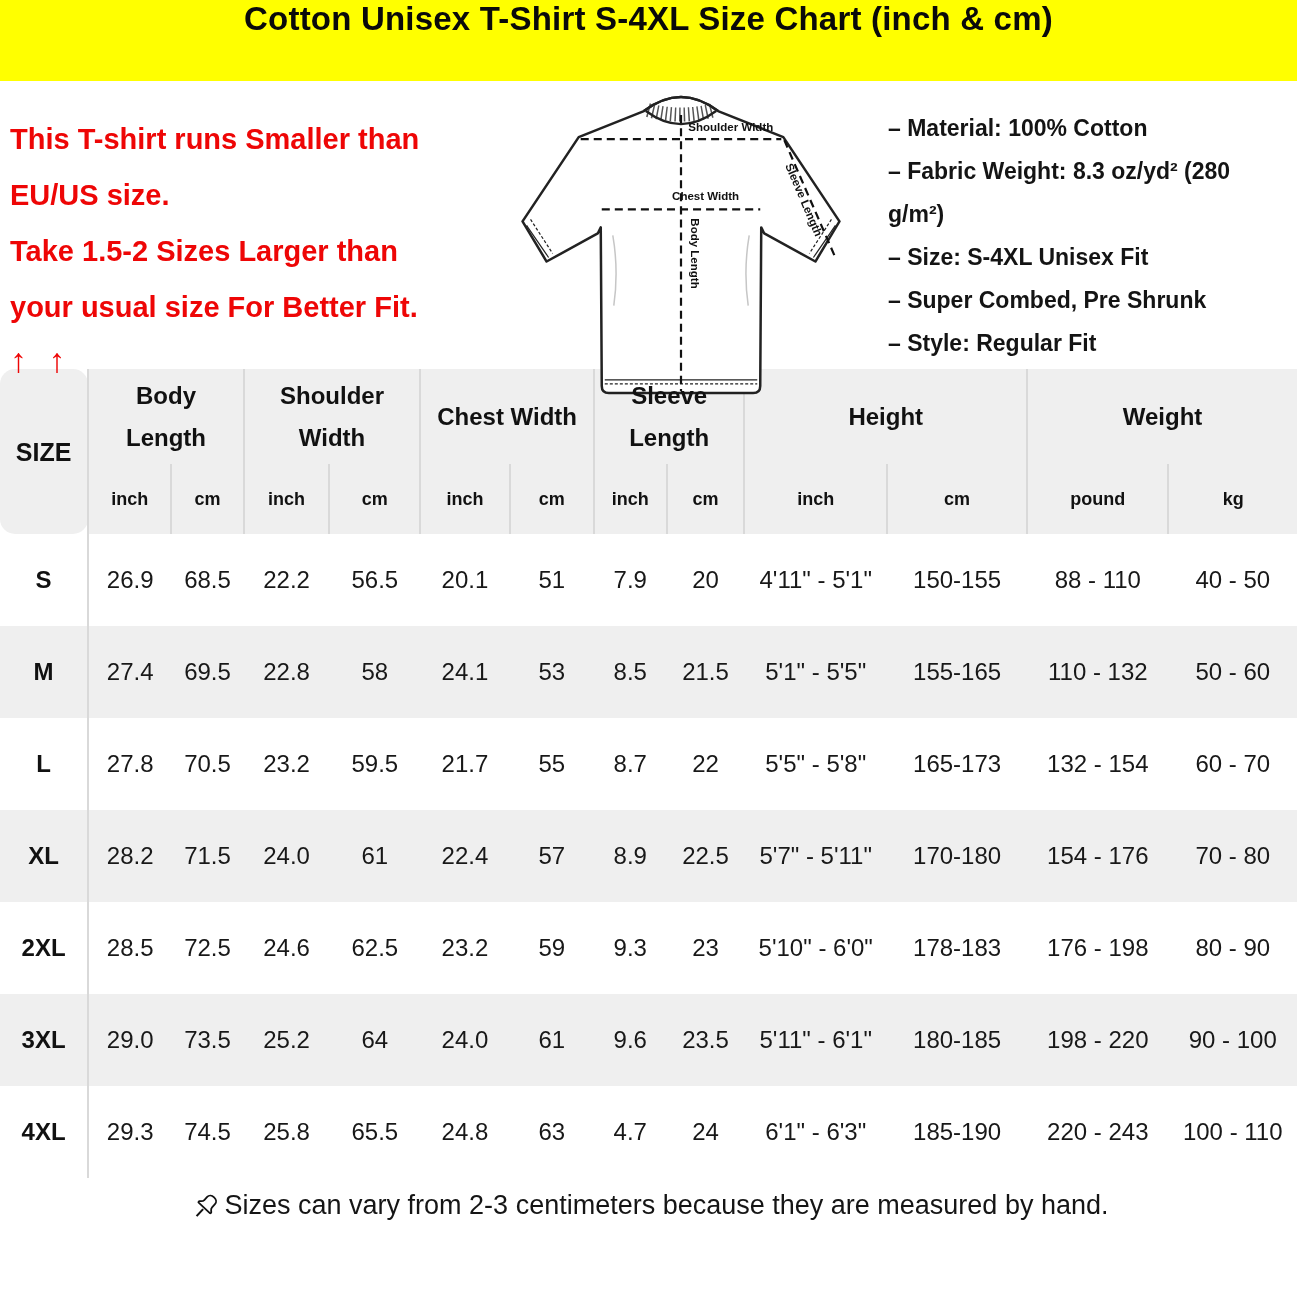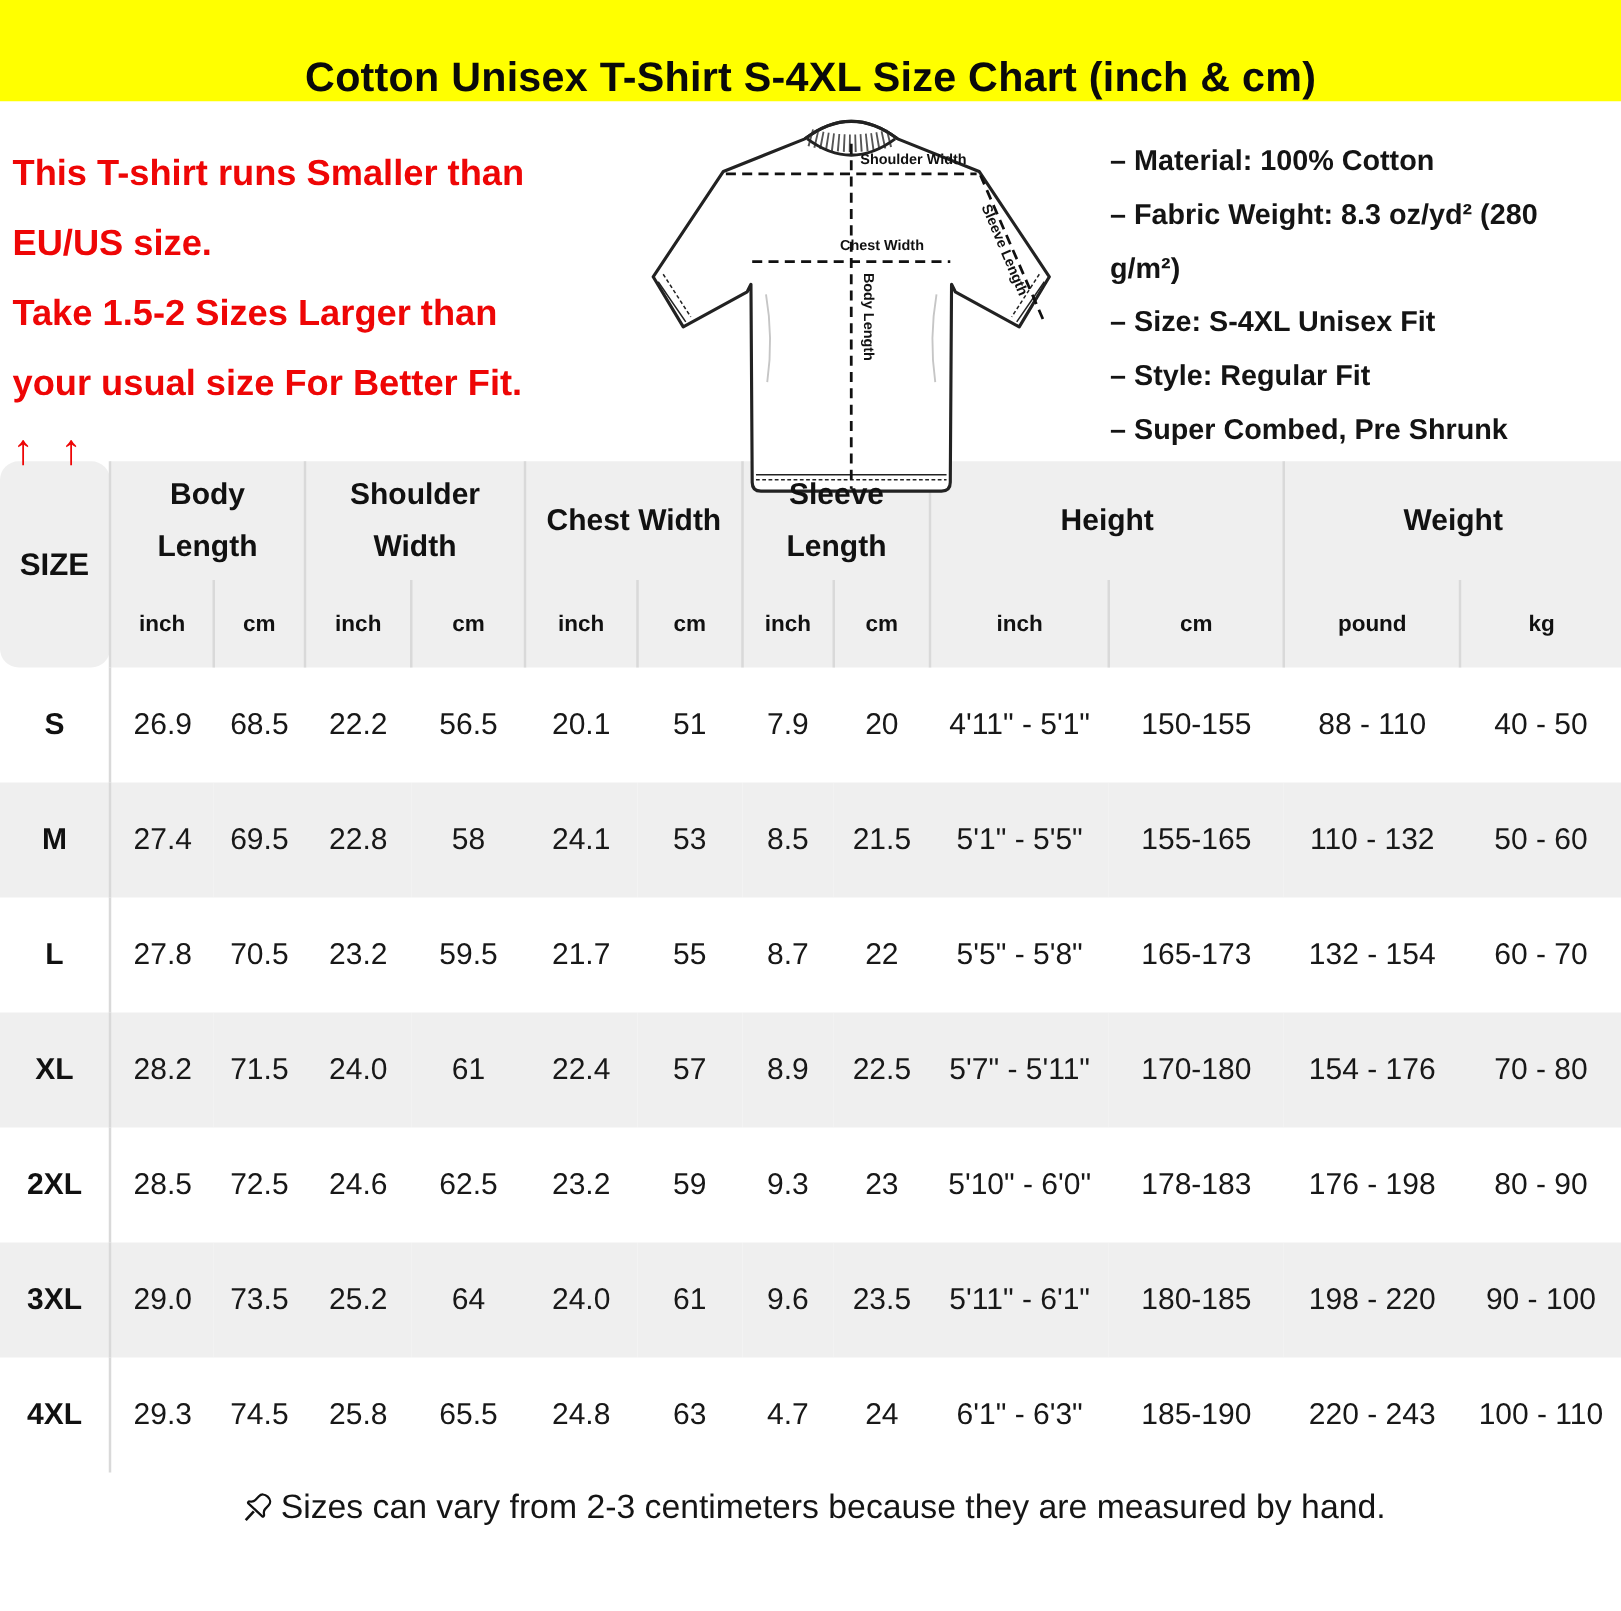--- a/index.html
+++ b/index.html
@@ -3,21 +3,21 @@
 <meta charset="utf-8">
 <style>
   html,body{margin:0;padding:0;background:#fff;}
   .page{
     width:1297px;height:1289px;background:#ffffff;color:#111;
     font-family:"Liberation Sans","DejaVu Sans",sans-serif;
     overflow:hidden;position:relative;
   }
   
   .banner{
-    height:81px;background:#ffff00;display:flex;align-items:flex-end;justify-content:center;
+    height:81px;background:#ffff00;display:flex;align-items:flex-start;justify-content:center;
   }
   .banner .title{font-size:33px;font-weight:800;letter-spacing:.2px;color:#0a0a0a;}
   
   .info{display:flex;height:288px;}
   .fit-note{width:500px;padding:30px 0 0 10px;box-sizing:border-box;}
   .fit-note .line{font-size:29px;line-height:56px;font-weight:700;color:#ee0606;white-space:nowrap;}
   .fit-note .arrows{font-size:34px;line-height:50px;font-weight:700;color:#ee0606;letter-spacing:6px;}
   .diagram{width:372px;padding-top:4px;box-sizing:border-box;}
   .specs{flex:1;padding:26px 6px 0 16px;box-sizing:border-box;}
   .specs .spec{font-size:23px;line-height:43px;font-weight:600;color:#141414;}
@@ -85,22 +85,22 @@
         <text x="238" y="115" text-anchor="end" font-size="11.5" font-weight="bold" fill="#111">Chest Width</text>
         <text x="190" y="168" text-anchor="middle" font-size="11.5" font-weight="bold" fill="#111" transform="rotate(90 190 168)">Body Length</text>
         <text x="299" y="116" text-anchor="middle" font-size="11.5" font-weight="bold" fill="#111" transform="rotate(67 299 116)">Sleeve Length</text>
       </svg>
     </div>
 
     <div class="specs">
       <div class="spec">– Material: 100% Cotton</div>
       <div class="spec">– Fabric Weight: 8.3 oz/yd² (280 g/m²)</div>
       <div class="spec">– Size: S-4XL Unisex Fit</div>
+      <div class="spec">– Super Combed, Pre Shrunk</div>
       <div class="spec">– Style: Regular Fit</div>
-      <div class="spec">– Super Combed, Pre Shrunk</div>
     </div>
 
   </div>
 
   <table class="size-table">
     <colgroup>
       <col style="width:6.8%">
         <col style="width:6.4%">
         <col style="width:5.6%">
       <col style="width:6.6%">

